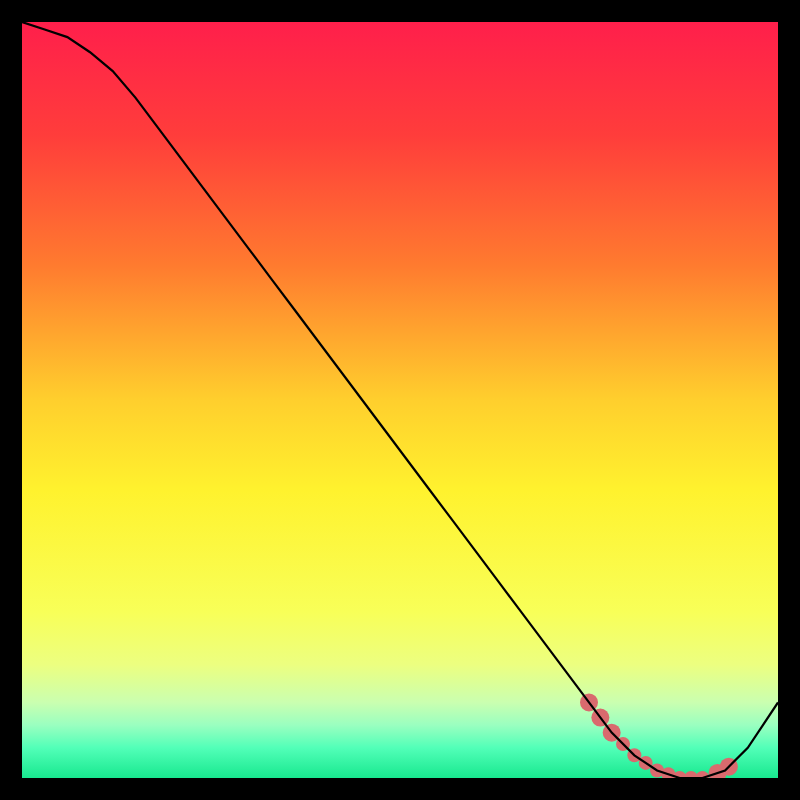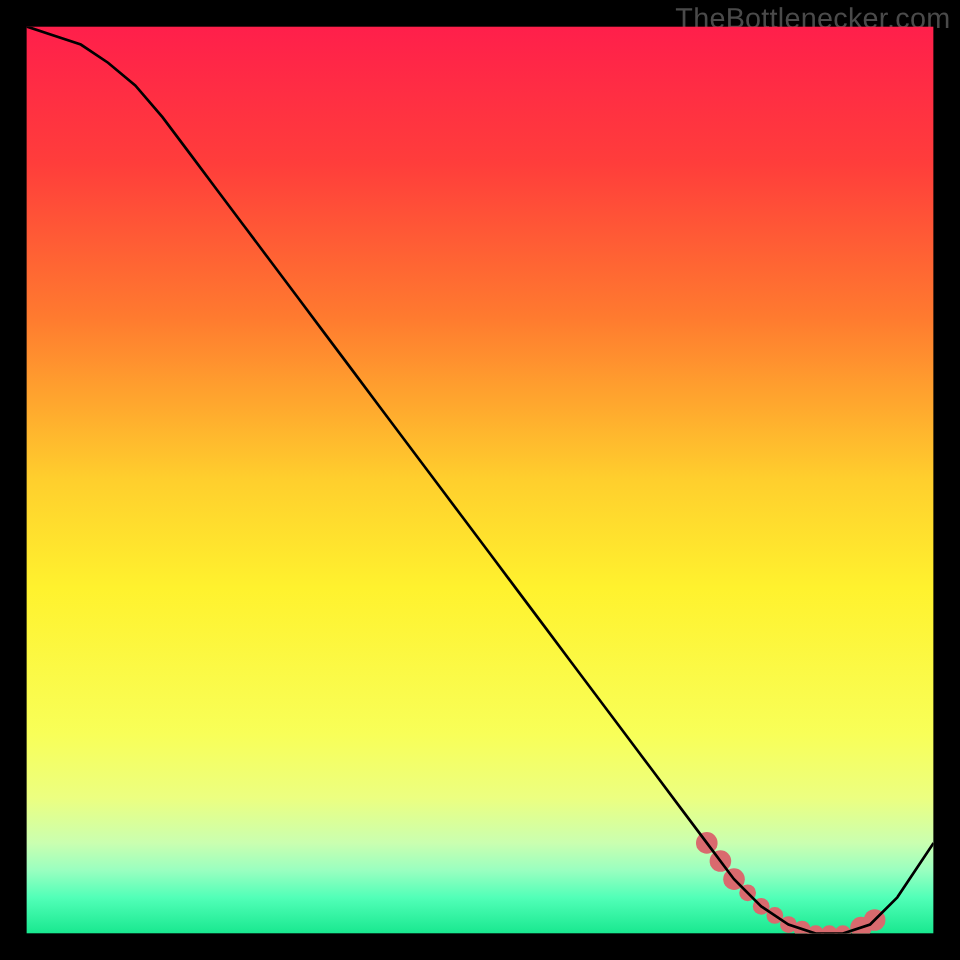--- a/index.html
+++ b/index.html
@@ -32,21 +32,20 @@
     font-size: 24px;
     font-weight: 500;
     letter-spacing: 0.2px;
     user-select: none;
   }
 </style>
 </head>
 <body>
 
 <div class="stage">
-  <div class="watermark">TheBottlenecker.com</div>
   <svg class="plot" viewBox="0 0 756 756" preserveAspectRatio="none">
     <defs>
       <linearGradient id="bg-grad" x1="0" y1="0" x2="0" y2="1">
           <stop offset="0%" stop-color="#ff1f4b"></stop>
           <stop offset="15%" stop-color="#ff3d3b"></stop>
           <stop offset="32%" stop-color="#ff7a2f"></stop>
           <stop offset="50%" stop-color="#ffcf2d"></stop>
           <stop offset="62%" stop-color="#fff22e"></stop>
           <stop offset="78%" stop-color="#f8ff58"></stop>
           <stop offset="85%" stop-color="#ecff80"></stop>

